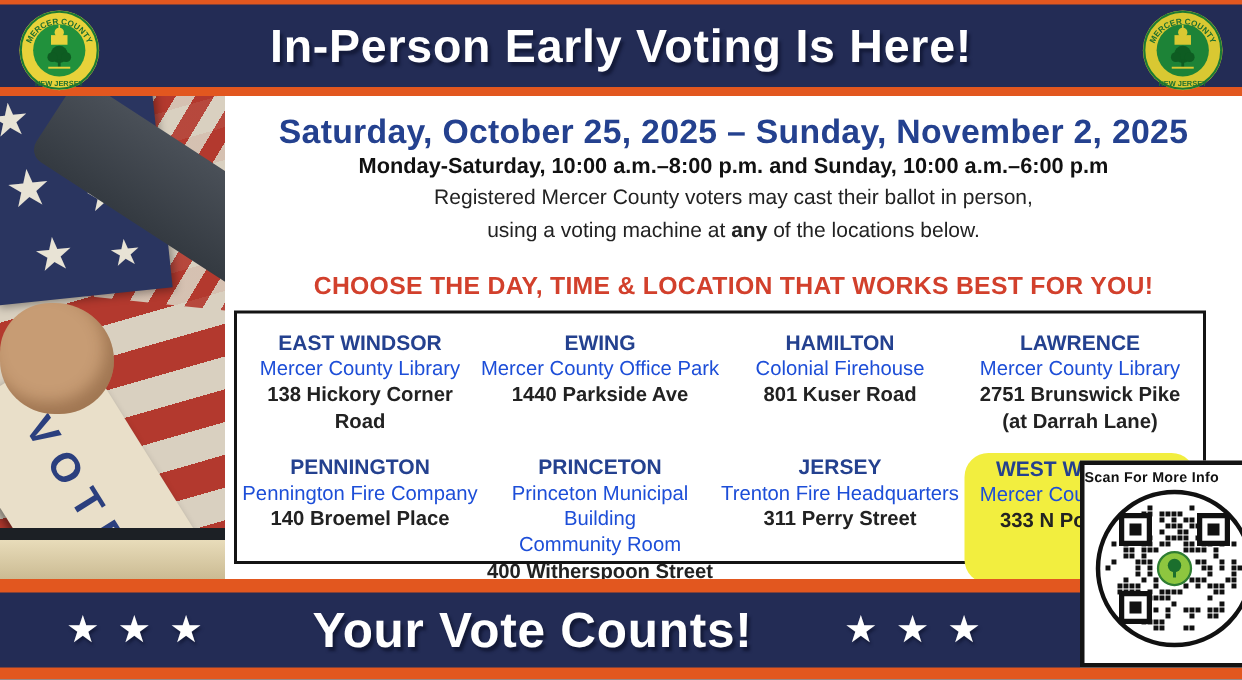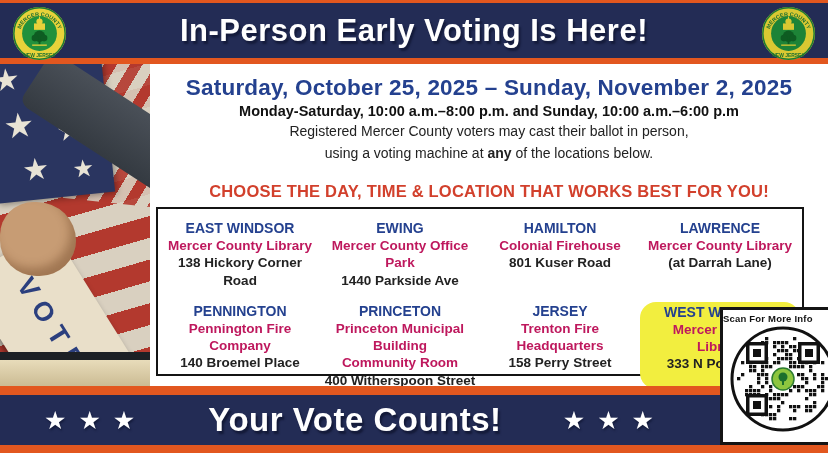--- a/index.html
+++ b/index.html
@@ -72,21 +72,21 @@
   .hours{margin-top:2px;font-size:14.5px;font-weight:bold;color:#111;}
   .info-line{margin-top:3px;font-size:14px;line-height:1.35;color:#222;}
   .cta{margin-top:19px;font-size:16.5px;font-weight:800;color:#d2402c;letter-spacing:.2px;}
   .loc-box{
     margin:6px 0 0 6px;width:648px;height:169px;border:2px solid #141414;
     padding:10px 2px 20px 2px;display:grid;grid-template-columns:repeat(4,1fr);
     grid-auto-rows:min-content;row-gap:13px;align-content:start;background:#fff;
   }
   .loc-cell{text-align:center;}
   .loc-city{color:#24418f;font-weight:800;font-size:14px;line-height:1.3;}
-  .loc-venue{font-weight:bold;font-size:13.5px;line-height:1.28;color:#be185d;}
+  .loc-venue{font-weight:normal;font-size:13.5px;line-height:1.28;color:#1d4ed8;}
   .loc-addr{font-size:13.5px;line-height:1.28;color:#222;font-weight:bold;}
   .loc-cell.highlight{display:flex;justify-content:center;}
   .hl-pill{background:#f2ee3f;border-radius:16px;padding:1px 10px 4px;}
   .org-footer{margin-top:9px;width:648px;padding-right:96px;font-size:17px;font-weight:800;color:#111;}
   
   .qr-box{
     position:absolute;left:720px;top:307px;width:125px;height:138px;background:#fff;
     border:3px solid #141414;z-index:6;text-align:left;
   }
   .qr-label{margin-top:3px;font-size:9.5px;font-weight:800;color:#111;letter-spacing:.2px;}
@@ -196,20 +196,21 @@
           <div class="">
             <div class="loc-city">HAMILTON</div>
             <div class="loc-venue">Colonial Firehouse</div>
             <div class="loc-addr">801 Kuser Road</div>
           </div>
         </div>
         <div class="loc-cell">
           <div class="">
             <div class="loc-city">LAWRENCE</div>
             <div class="loc-venue">Mercer County Library</div>
+            <div class="loc-addr">2751 Brunswick Pike</div>
             <div class="loc-addr">(at Darrah Lane)</div>
           </div>
         </div>
         <div class="loc-cell">
           <div class="">
             <div class="loc-city">PENNINGTON</div>
             <div class="loc-venue">Pennington Fire Company</div>
             <div class="loc-addr">140 Broemel Place</div>
           </div>
         </div>
@@ -218,21 +219,21 @@
             <div class="loc-city">PRINCETON</div>
             <div class="loc-venue">Princeton Municipal Building</div>
             <div class="loc-venue">Community Room</div>
             <div class="loc-addr">400 Witherspoon Street</div>
           </div>
         </div>
         <div class="loc-cell">
           <div class="">
             <div class="loc-city">JERSEY</div>
             <div class="loc-venue">Trenton Fire Headquarters</div>
-            <div class="loc-addr">158 Perry Street</div>
+            <div class="loc-addr">311 Perry Street</div>
           </div>
         </div>
         <div class="loc-cell highlight">
           <div class="hl-pill">
             <div class="loc-city">WEST WINDSOR</div>
             <div class="loc-venue">Mercer County Library</div>
             <div class="loc-addr">333 N Post Road</div>
           </div>
         </div>
       </div>

